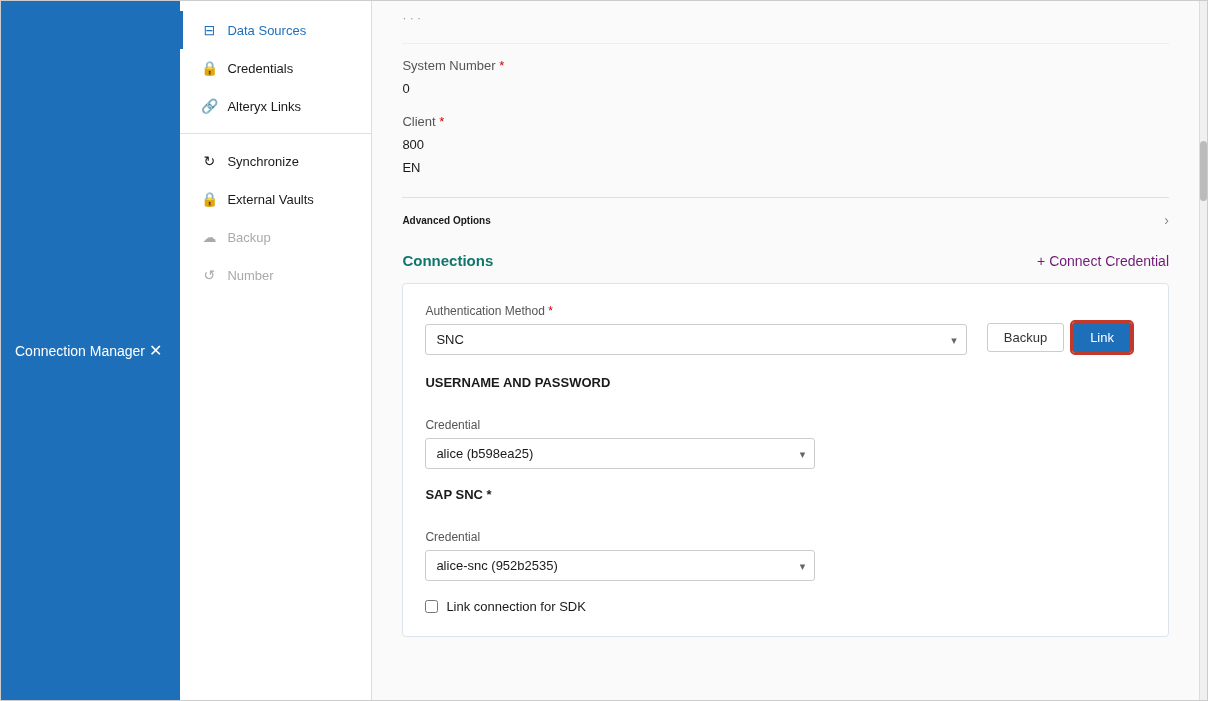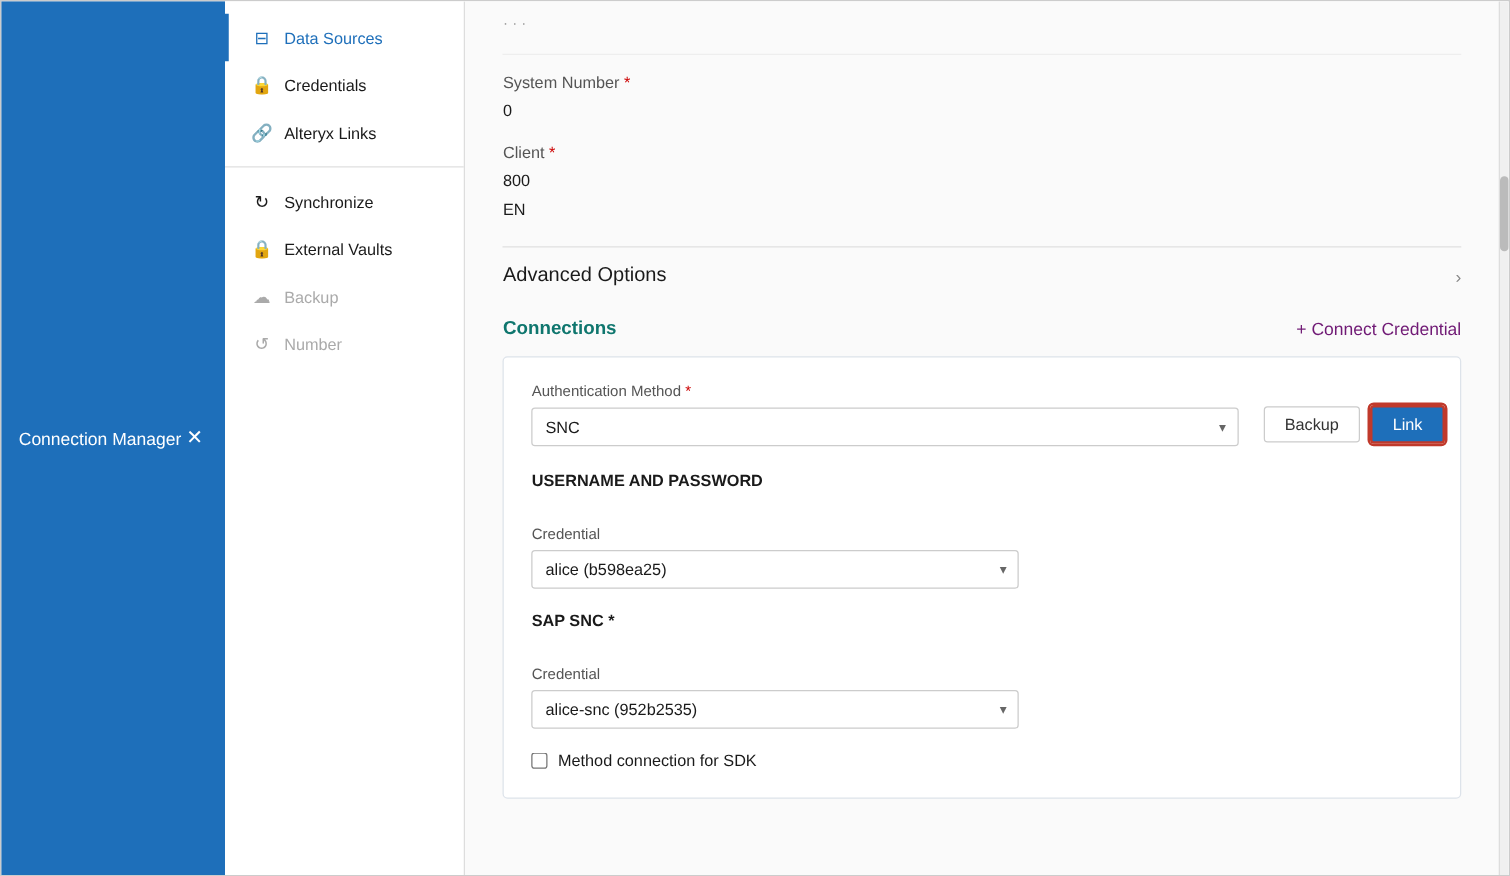--- a/index.html
+++ b/index.html
@@ -135,22 +135,22 @@
       display: flex;
       align-items: center;
       justify-content: space-between;
       padding: 14px 0;
       border-top: 1px solid #e0e0e0;
       margin-top: 18px;
       cursor: pointer;
     }
 
     .advanced-options-label {
-      font-weight: 400;
-      font-size: 16px;
+      font-weight: 700;
+      font-size: 10px;
       color: #1a1a1a;
     }
 
     .chevron-right {
       color: #888;
       font-size: 14px;
     }
 
     
     .connections-header {
@@ -176,21 +176,21 @@
       display: flex;
       align-items: center;
       gap: 4px;
     }
 
     
     .credential-card {
       background: #fff;
       border: 1px solid #dde3ea;
       border-radius: 4px;
-      padding: 20px 12px 22px 22px;
+      padding: 20px 36px 22px 22px;
     }
 
     .auth-method-row {
       display: flex;
       align-items: flex-end;
       justify-content: space-between;
       gap: 20px;
       margin-bottom: 20px;
     }
 
@@ -442,21 +442,21 @@
                   <option>alice-snc (952b2535)</option>
                   <option>Other credential</option>
                 </select>
                 <span class="select-arrow">▾</span>
               </div>
             </div>
           </div>
 
           <div class="allow-sdk-row">
             <input type="checkbox" style="">
-            <span class="allow-sdk-label">Method connection for SDK</span>
+            <span class="allow-sdk-label">Link connection for SDK</span>
           </div>
 
         </div>
 
       </div>
     </div>
 
     <div class="vertical-scrollbar">
       <div class="scrollbar-thumb"></div>
     </div>

